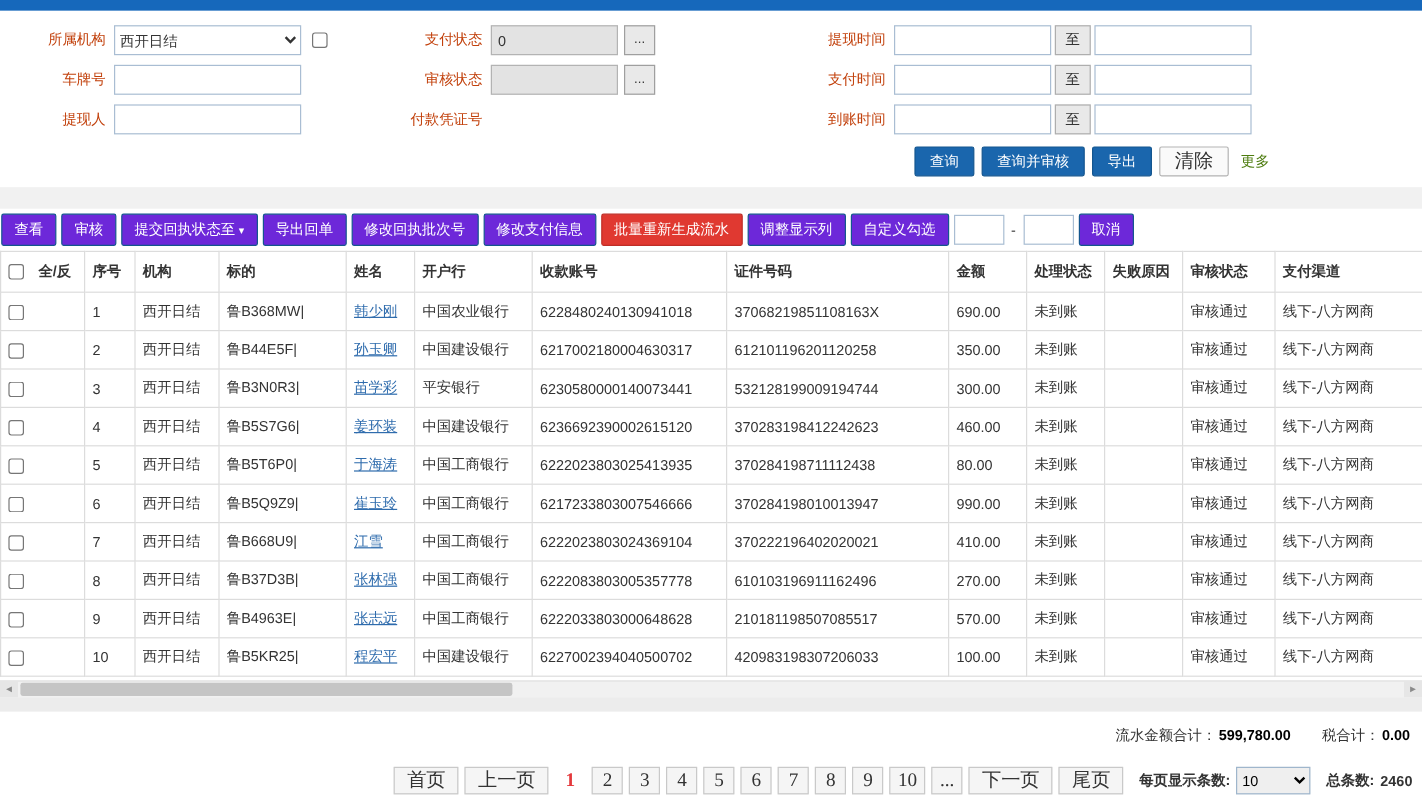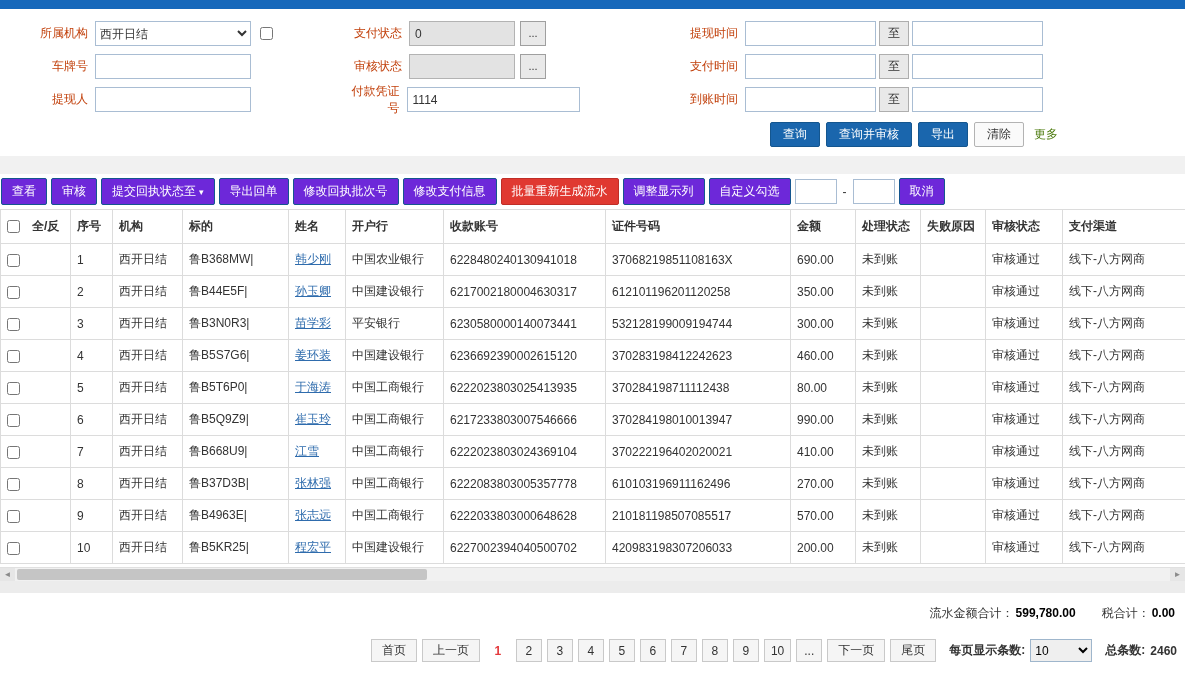--- a/index.html
+++ b/index.html
@@ -26,21 +26,21 @@
   .f-input.gray { background: #e3e3e3; border-color: #b3b3b3; }
   .f-input.voucher { width: 180px; }
   .f-input.date { width: 131px; }
   .f-select { width: 156px; height: 25px; border: 1px solid #a9bdd3; background:#fff; font-size: 12px; color:#333; outline:none; }
   .f-cb { margin-left: 9px; width: 13px; height: 13px; }
   .dots-btn { width: 26px; height: 25px; margin-left: 5px; background: #e9e9e9; border: 1px solid #9f9f9f; font-size: 11px; line-height: 1; cursor: pointer; color:#333; }
   .to-box { display:inline-block; width: 30px; height: 25px; line-height: 23px; text-align: center; background: #e9e9e9; border: 1px solid #aeaeae; margin: 0 3px; }
 
   .action-row { display: flex; justify-content: flex-end; align-items: center; padding-right: 127px; margin-top: 9px; gap: 6px; }
   .btn-blue { height: 25px; padding: 0 12px; background: #1a66ad; color: #fff; border: 1px solid #14568f; border-radius: 2px; font-size: 12px; cursor: pointer; }
-  .btn-plain { height: 25px; padding: 0 12px; background: #fafafa; color: #333; border: 1px solid #b3b3b3; border-radius: 2px; font-size: 12px; cursor: pointer; }
+  .btn-plain { height: 25px; padding: 0 12px; background: #fafafa; color: #333; border: 1px solid #b3b3b3; border-radius: 2px; font-size: 16px; cursor: pointer; }
   .link-more { color: #4d7c0f; margin-left: 4px; text-decoration: none; cursor: pointer; }
 
   .divider-band { height: 18px; background: #f1f1f1; margin-top: 9px; }
 
   
   .toolbar { display: flex; align-items: center; padding: 4px 0 4px 1px; gap: 4px; background:#fff; }
   .tb-btn { height: 27px; padding: 0 10px; background: #6d28d9; color: #fff; border: 1px solid #14568f; border-radius: 2px; font-size: 12px; cursor: pointer; white-space: nowrap; }
   .tb-btn.red { background: #e03931; border-color: #bf2e27; }
   .caret { font-size: 9px; margin-left: 3px; }
   .tb-range { width: 42px; height: 25px; border: 1px solid #a9bdd3; padding: 0 4px; font-size: 12px; outline:none; }
@@ -63,21 +63,21 @@
   .hscroll .thumb { position: absolute; left: 17px; top: 1px; width: 410px; height: 11px; background: #c5c5c5; border-radius: 2px; }
   .gray-band { height: 12px; background: #ececec; }
 
   
   .totals-row { display: flex; justify-content: flex-end; align-items: center; padding-right: 10px; margin-top: 10px; height: 20px; }
   .totals-row .t-label { color: #333; }
   .totals-row .t-value { font-weight: bold; color: #000; margin-left: 2px; }
   .totals-row .gap { width: 26px; }
 
   .pagination { display: flex; justify-content: flex-end; align-items: center; padding-right: 8px; margin-top: 16px; gap: 5px; }
-  .pg-btn { height: 23px; padding: 0 10px; background: #f5f5f5; border: 1px solid #c9c9c9; font-size: 12px; color: #333; cursor: pointer; }
+  .pg-btn { height: 23px; padding: 0 10px; background: #f5f5f5; border: 1px solid #c9c9c9; font-size: 16px; color: #333; cursor: pointer; font-family: Liberation Serif, serif; }
   .pg-num { min-width: 26px; padding: 0 6px; }
   .pg-num.current { background: transparent; border-color: transparent; color: #e4393c; font-weight: bold; }
   .pp-label { font-weight: bold; margin-left: 8px; }
   .pp-select { height: 23px; width: 62px; border: 1px solid #9fb6cc; font-size: 12px; outline:none; }
   .tt-label { font-weight: bold; margin-left: 8px; }
   .tt-value { font-weight: bold; }
 </style>
 </head>
 <body>
 
@@ -124,21 +124,20 @@
     </div>
   </div>
 
   <div class="f-row">
     <div class="f-group fg1">
       <span class="f-label w60">提现人</span>
       <input class="f-input std" value="" style="">
     </div>
     <div class="f-group fg2">
       <span class="f-label w62">付款凭证号</span>
-      <input class="f-input voucher" value="1114" style="">
     </div>
     <div class="f-group fg3">
       <span class="f-label w60">到账时间</span>
       <input class="f-input date" value="" style="">
       <span class="to-box">至</span>
       <input class="f-input date" value="" style="">
     </div>
   </div>
 
   <div class="action-row">
@@ -343,21 +342,21 @@
       </tr>
       <tr>
         <td><input type="checkbox" style=""></td>
         <td>10</td>
         <td>西开日结</td>
         <td>鲁B5KR25|</td>
         <td><a class="name-link">程宏平</a></td>
         <td>中国建设银行</td>
         <td>6227002394040500702</td>
         <td>420983198307206033</td>
-        <td>200.00</td>
+        <td>100.00</td>
         <td>未到账</td>
         <td></td>
         <td>审核通过</td>
         <td>线下-八方网商</td>
       </tr>
     </tbody>
 </table>
 
 <div class="hscroll">
   <div class="arrow left">◄</div>

